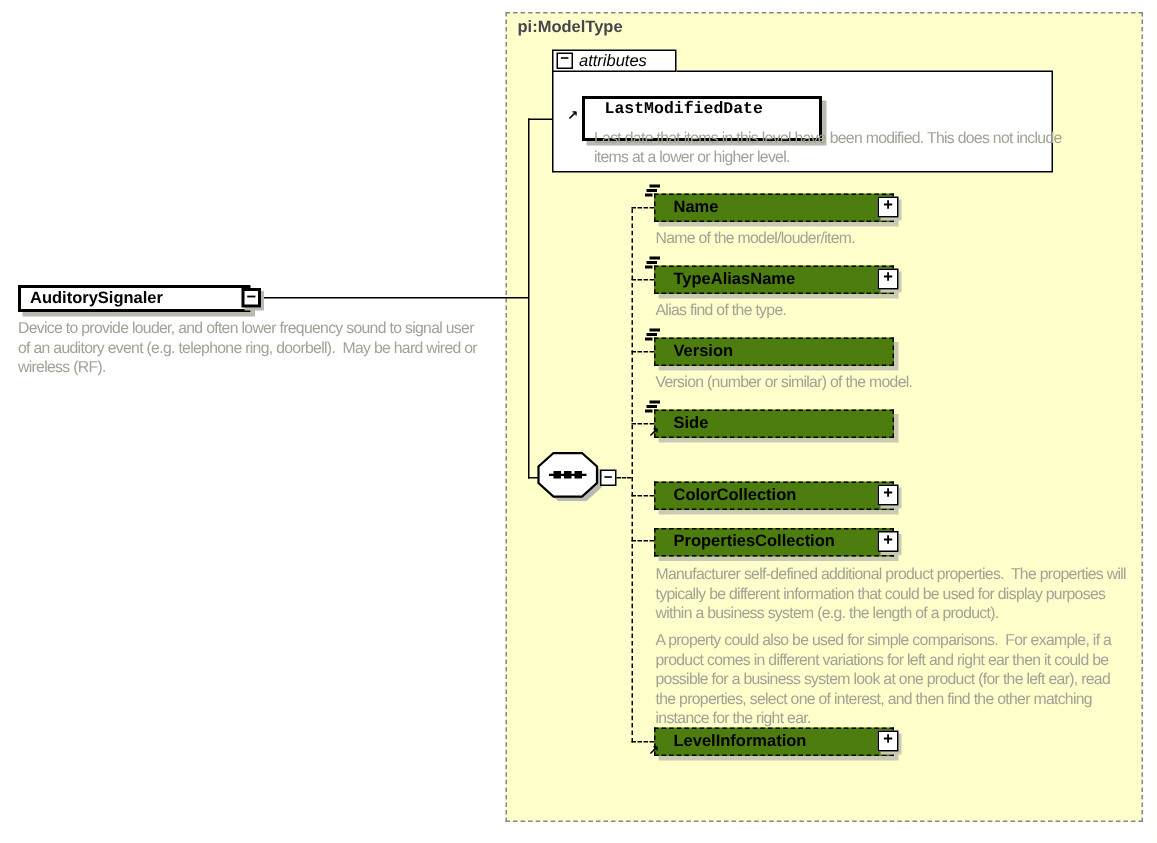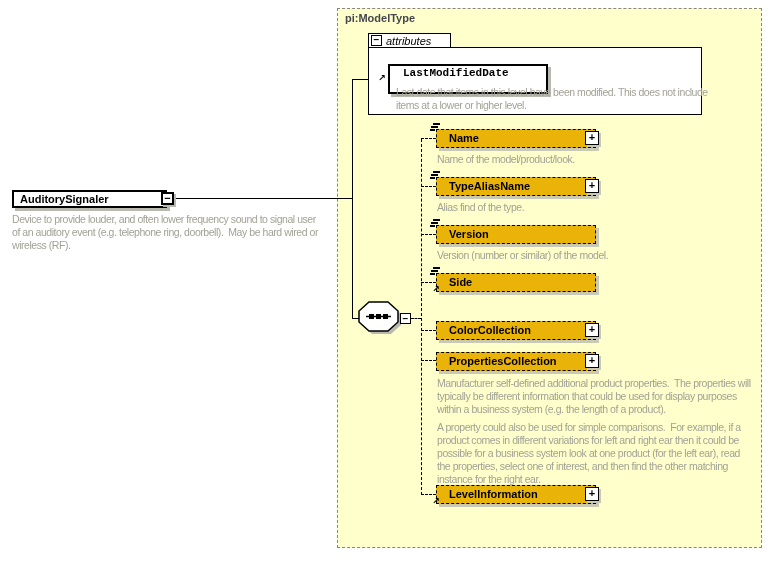--- a/index.html
+++ b/index.html
@@ -7,21 +7,21 @@
           font-family:"Liberation Sans",sans-serif;}
   
   .container{position:absolute;left:337px;top:8px;width:425px;height:540px;
              background:#ffffcc;border:1px dashed #868686;box-sizing:border-box;}
   .ctitle{position:absolute;left:345px;top:12px;font-size:11px;font-weight:bold;color:#46464f;}
   
   .sbox{position:absolute;background:#fff;border:2px solid #000;box-sizing:border-box;
         box-shadow:3px 3px 0 #b9b9b0;font-size:11px;font-weight:bold;color:#000;}
   .sbox .lbl{position:absolute;left:13px;top:1px;line-height:13px;white-space:nowrap;}
   
-  .elem{position:absolute;left:436px;width:160px;height:19px;background:#eab308;
+  .elem{position:absolute;left:436px;width:160px;height:19px;background:#4d7c0f;
         border:1px dashed #000;box-sizing:border-box;box-shadow:3px 3px 0 #c9c9b4;}
   .elem .lbl{position:absolute;left:12px;top:2px;font-size:11px;font-weight:bold;color:#000;white-space:nowrap;}
   
   .pm{position:absolute;background:#fff;border:1px solid #000;box-sizing:border-box;
       text-align:center;font-weight:bold;color:#000;}
   .pm14{width:14px;height:14px;font-size:11px;line-height:11px;box-shadow:2px 2px 0 #c9c9b4;}
   .pm11{width:11px;height:11px;font-size:10px;line-height:8px;}
   .pm13{width:13px;height:13px;border-width:2px;font-size:11px;line-height:8px;box-shadow:2px 2px 0 #b9b9b0;}
   
   .desc{position:absolute;color:#a2a296;font-size:10.5px;line-height:13px;
@@ -105,21 +105,21 @@
 
   <div class="elem" style="top:129px;">
     <span class="lbl">Name</span>
   </div>
   <div class="al" style="left:430px;top:123px;">
       <i></i>
       <i></i>
       <i></i>
     </div>
   <div class="pm pm14" style="left:585px;top:131px;">+</div>
-  <div class="desc" style="left:437px;top:153px;">Name of the model/product/look.</div>
+  <div class="desc" style="left:437px;top:153px;">Name of the model/louder/item.</div>
 
   <div class="elem" style="top:177px;">
     <span class="lbl">TypeAliasName</span>
   </div>
   <div class="al" style="left:430px;top:171px;">
       <i></i>
       <i></i>
       <i></i>
     </div>
   <div class="pm pm14" style="left:585px;top:179px;">+</div>

